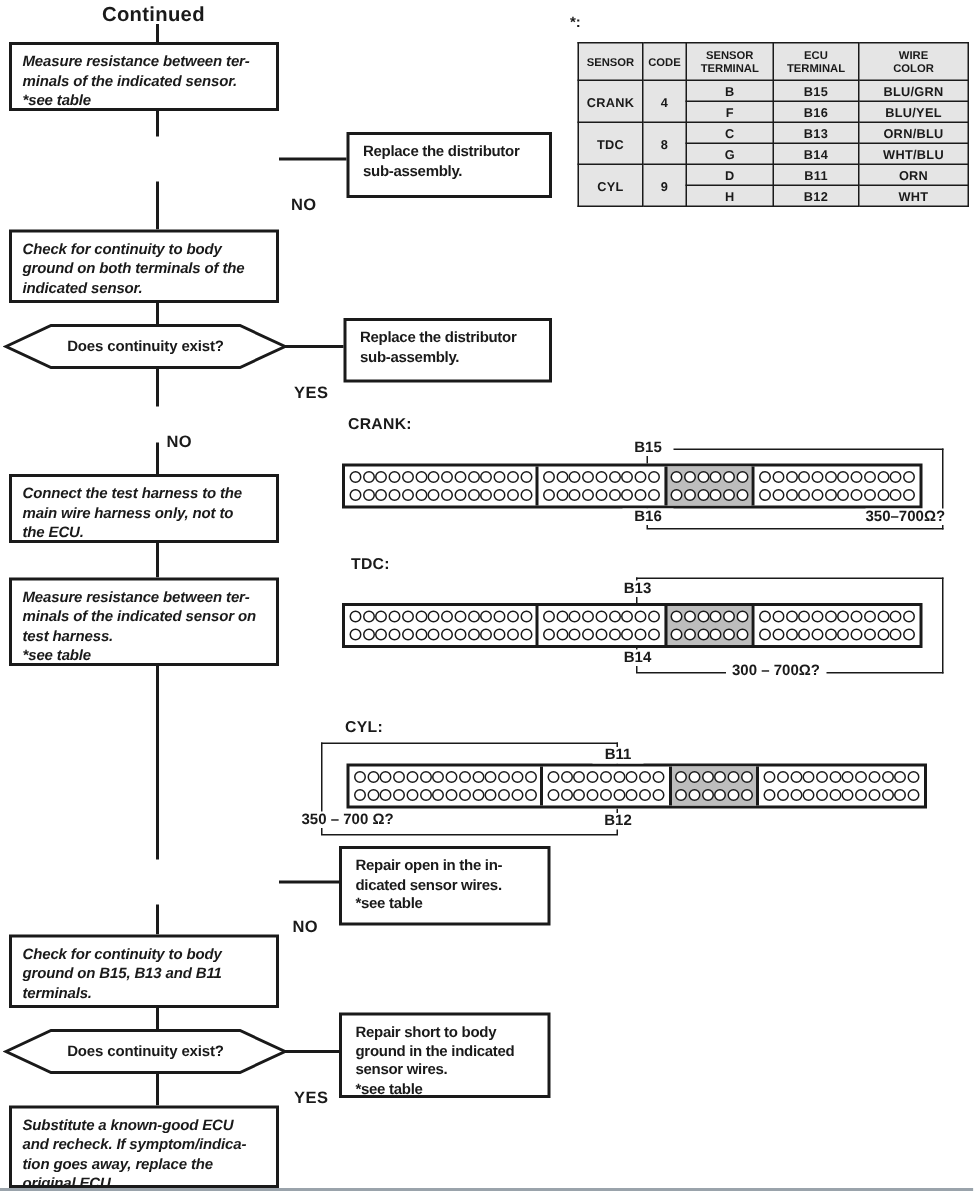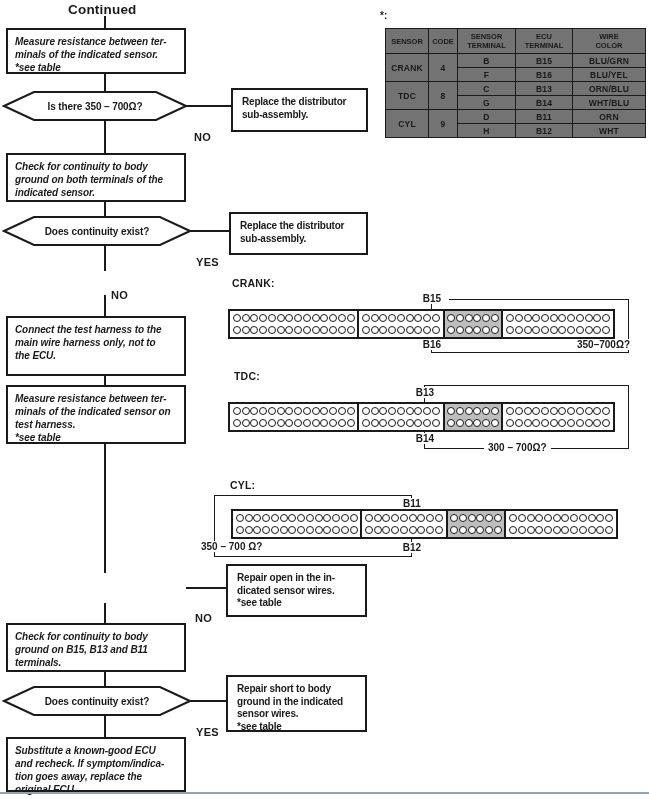--- a/index.html
+++ b/index.html
@@ -36,21 +36,21 @@
   
   .v{position:absolute;width:2px;background:var(--ink);}
   .h{position:absolute;height:2px;background:var(--ink);}
   .v1{position:absolute;width:1px;background:var(--ink);}
   .h1{position:absolute;height:1px;background:var(--ink);}
   .branch{position:absolute;font-size:11px;font-weight:bold;letter-spacing:.3px;margin-top:40px;}
   
   .tblmark{position:absolute;left:380px;top:10px;font-size:10px;font-weight:bold;}
   table.sensor-table{
     position:absolute;left:385px;top:28px;width:260px;height:106px;
-    border-collapse:collapse;table-layout:fixed;background:#737373;
+    border-collapse:collapse;table-layout:fixed;background:#e5e5e5;
   }
   table.sensor-table th, table.sensor-table td{
     border:1.5px solid var(--ink);font-weight:bold;text-align:center;
     vertical-align:middle;padding:0;
   }
   table.sensor-table th{font-size:7.5px;line-height:9px;white-space:pre-line;height:24px;}
   table.sensor-table td{font-size:8.5px;height:13px;letter-spacing:.2px;}
   
   .conn{position:absolute;}
   .conn-label{position:absolute;font-size:10.5px;font-weight:bold;letter-spacing:.2px;}
@@ -108,21 +108,21 @@
   <span class="branch" style="left:109px;top:605px;">YES</span>
   <span class="branch" style="left:196px;top:686px;">YES</span>
   <span class="branch" style="left:110px;top:719px;">NO</span>
 
   <div class="pbox" style="left:6px;top:28px;width:180px;height:46px;">Measure resistance between ter-
 minals of the indicated sensor.
 *see table</div>
   <div class="pbox" style="left:6px;top:153px;width:180px;height:49px;">Check for continuity to body
 ground on both terminals of the
 indicated sensor.</div>
-  <div class="pbox" style="left:6px;top:316px;width:180px;height:60px;">Connect the test harness to the
+  <div class="pbox" style="left:6px;top:316px;width:180px;height:46px;">Connect the test harness to the
 main wire harness only, not to
 the ECU.</div>
   <div class="pbox" style="left:6px;top:385px;width:180px;height:59px;">Measure resistance between ter-
 minals of the indicated sensor on
 test harness.
 *see table</div>
   <div class="pbox" style="left:6px;top:623px;width:180px;height:49px;">Check for continuity to body
 ground on B15, B13 and B11
 terminals.</div>
   <div class="pbox" style="left:6px;top:737px;width:180px;height:55px;">Substitute a known-good ECU
@@ -135,26 +135,20 @@
   <div class="rbox" style="left:229px;top:212px;width:139px;height:43px;">Replace the distributor
 sub-assembly.</div>
   <div class="rbox" style="left:226px;top:564px;width:141px;height:53px;">Repair open in the in-
 dicated sensor wires.
 *see table</div>
   <div class="rbox" style="left:226px;top:675px;width:141px;height:57px;">Repair short to body
 ground in the indicated
 sensor wires.
 *see table</div>
 
-  <div class="diamond" style="left:2px;top:90px;width:186px;height:32px;">
-    <svg width="186" height="32">
-      <polygon points="2,16 32,2 154,2 184,16 154,30 32,30" fill="#ffffff" stroke="#1a1a1a" stroke-width="2"></polygon>
-    </svg>
-    <span class="dtext">Is there 350 – 700Ω?</span>
-  </div>
   <div class="diamond" style="left:2px;top:215px;width:190px;height:32px;">
     <svg width="190" height="32">
       <polygon points="2,16 32,2 158,2 188,16 158,30 32,30" fill="#ffffff" stroke="#1a1a1a" stroke-width="2"></polygon>
     </svg>
     <span class="dtext">Does continuity exist?</span>
   </div>
   <div class="diamond" style="left:2px;top:685px;width:190px;height:32px;">
     <svg width="190" height="32">
       <polygon points="2,16 32,2 158,2 188,16 158,30 32,30" fill="#ffffff" stroke="#1a1a1a" stroke-width="2"></polygon>
     </svg>

